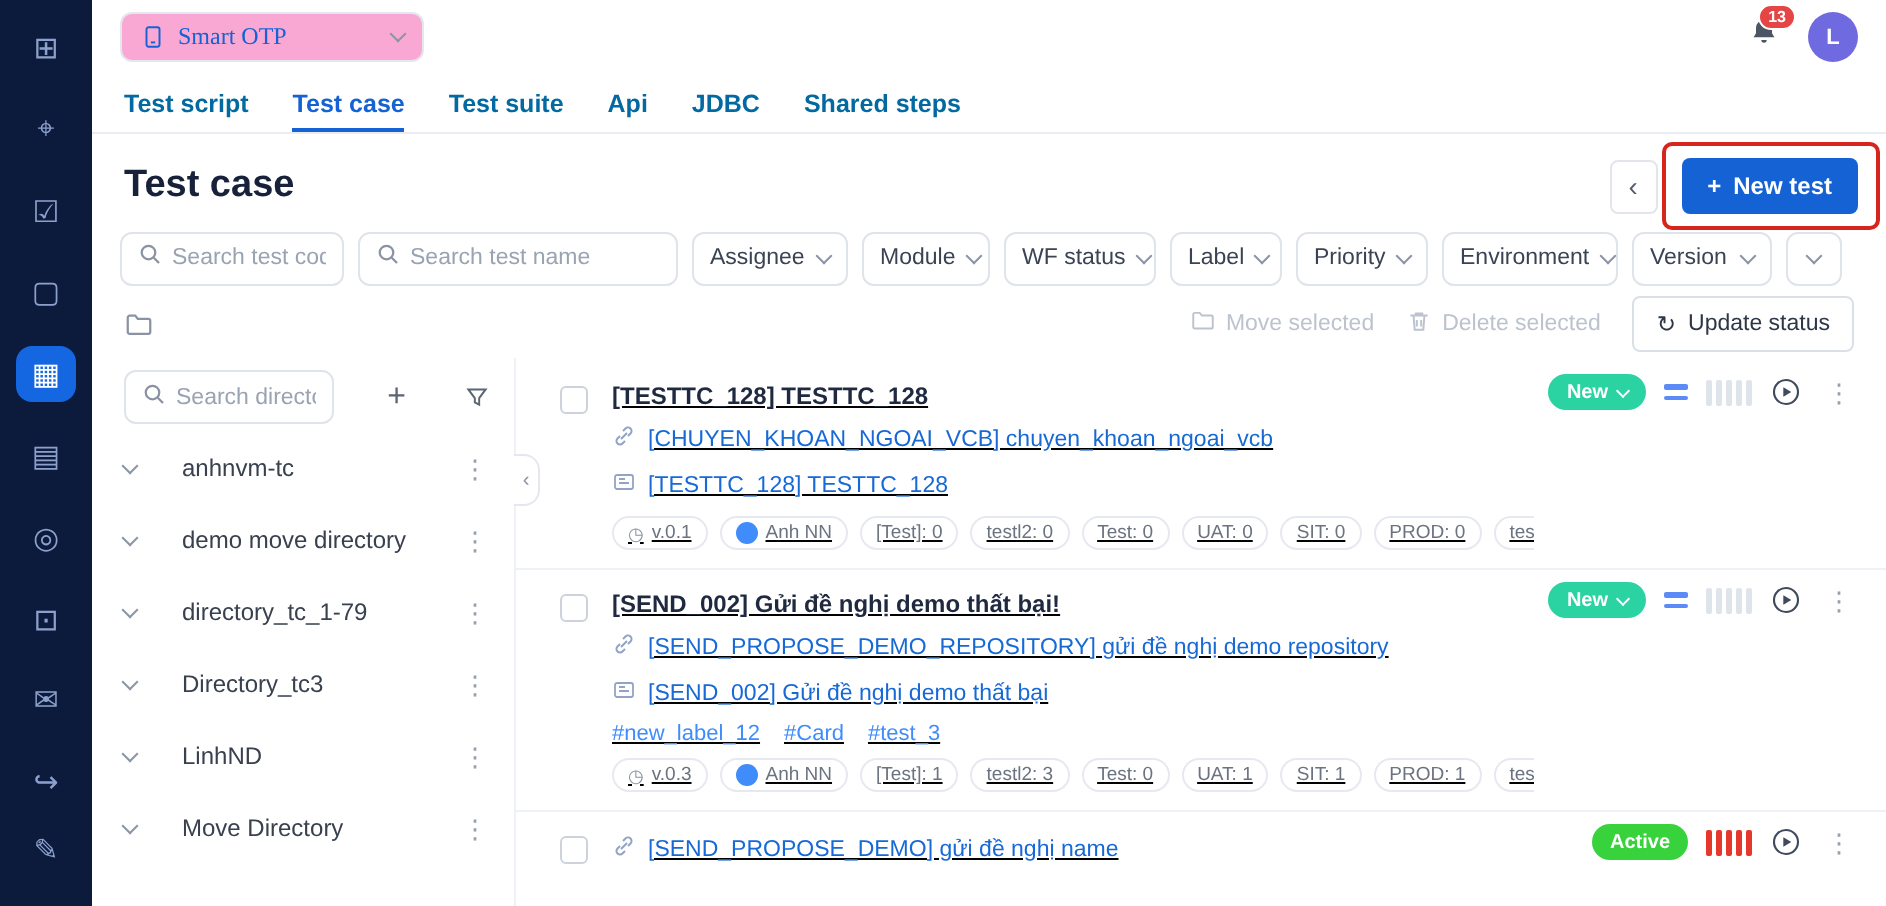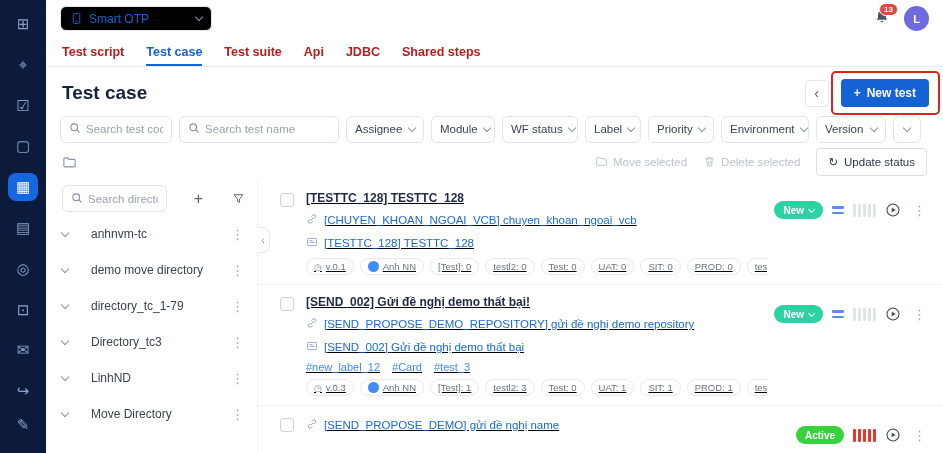--- a/index.html
+++ b/index.html
@@ -12,38 +12,38 @@
                color:#8ba0cc; font-size:15px; margin-bottom:13px; cursor:pointer; }
   .rail .ric.active { background:#1467e0; color:#fff; border-radius:8px; }
   .rail .spacer { flex:1; }
   .rail .ric.bottom { margin-bottom:6px; }
 
   
   .main { flex:1; display:flex; flex-direction:column; min-width:0; }
 
   
   .topbar { height:37px; display:flex; align-items:center; padding:0 14px; gap:14px; flex:none; }
-  .product { height:25px; display:flex; align-items:center; gap:6px; background:#000000; border:1px solid #e3e7ee;
-             border-radius:6px; padding:0 9px; width:152px; cursor:pointer; }
+  .product { height:25px; display:flex; align-items:center; gap:6px; background:#f9a8d4; border:1px solid #e3e7ee;
+             border-radius:6px; padding:0 9px; width:152px; cursor:pointer;font-family:Liberation Serif, serif; }
   .product .plabel { color:#1462d4; font-size:12px; flex:1; }
   .chev { width:6px; height:6px; border-right:1.5px solid #8b95a5; border-bottom:1.5px solid #8b95a5;
           transform:rotate(45deg); margin-top:-3px; flex:none; }
   .topnav { display:flex; align-items:center; gap:18px; }
   .topnav .nitem { font-size:12px; color:#2b3547; cursor:pointer; white-space:nowrap; }
   .topnav .nitem.active { background:#1462d4; color:#fff; border-radius:4px; padding:5px 11px; font-weight:600; }
   .topright { margin-left:auto; display:flex; align-items:center; gap:14px; }
   .bellwrap { position:relative; color:#4b5563; cursor:pointer; }
   .badge { position:absolute; top:-6px; right:-8px; background:#e64545; color:#fff; font-size:8px; font-weight:700;
            border-radius:8px; padding:1px 4px; border:1.5px solid #fff; }
   .avatar { width:25px; height:25px; border-radius:50%; background:#6f6ae0; color:#fff; font-size:11px; font-weight:700;
             display:flex; align-items:center; justify-content:center; cursor:pointer; }
 
   
   .tabbar { height:30px; display:flex; align-items:stretch; gap:22px; padding:0 16px; border-bottom:1px solid #e9ecf1; flex:none; }
-  .tab { font-size:12.5px; font-weight:600; color:#b91c1c; display:flex; align-items:center; cursor:pointer; }
+  .tab { font-size:12.5px; font-weight:600; color:#0369a1; display:flex; align-items:center; cursor:pointer; }
   .tab.active { color:#1462d4; box-shadow:inset 0 -2px 0 #1462d4; }
 
   
   .titlerow { height:46px; display:flex; align-items:center; padding:6px 14px 0 16px; flex:none; }
   .pagetitle { font-size:19px; font-weight:700; color:#17213a; }
   .titleactions { margin-left:auto; display:flex; align-items:center; gap:12px; }
   .backbtn { width:24px; height:27px; border:1px solid #e2e6ec; background:#fff; border-radius:4px; color:#525c6b;
              font-size:14px; display:flex; align-items:center; justify-content:center; cursor:pointer; }
   .newwrap { position:relative; }
   .newtest { background:#1462d4; color:#fff; border:none; border-radius:4px; font-size:12px; font-weight:600;
@@ -96,21 +96,21 @@
   .ttitle { font-size:12px; font-weight:700; color:#1f2940; margin-bottom:6px; white-space:nowrap; }
   .tline { display:flex; align-items:center; gap:6px; margin-bottom:5px; color:#93a3c8; }
   .tline a { font-size:11.5px; color:#1769d6; text-decoration:none; white-space:nowrap; }
   .tlabels { display:flex; gap:12px; margin:3px 0 6px; }
   .tlabels span { font-size:11px; color:#3f8cfa; cursor:pointer; }
   .tbadges { display:flex; gap:6px; margin-top:6px; flex-wrap:nowrap; overflow:hidden; }
   .pillb { border:1px solid #e6e9ef; border-radius:9px; font-size:9.5px; color:#6b7280; padding:2px 7px;
            display:flex; align-items:center; gap:4px; white-space:nowrap; flex:none; }
   .pillb .clock { font-size:9px; color:#8a93a3; font-style:normal; }
   .mini-av { width:11px; height:11px; border-radius:50%; background:#3f8cfa; display:inline-block; }
-  .ticons { position:absolute; right:14px; top:20px; display:flex; align-items:center; gap:9px; }
+  .ticons { position:absolute; right:14px; top:6px; display:flex; align-items:center; gap:9px; }
   .status { height:18px; border-radius:9px; color:#fff; font-size:10px; font-weight:700; display:flex;
             align-items:center; padding:0 9px; gap:5px; cursor:pointer; }
   .st-chev { width:5px; height:5px; border-right:1.4px solid #fff; border-bottom:1.4px solid #fff;
              transform:rotate(45deg); margin-top:-2px; }
   .eq { display:inline-flex; flex-direction:column; gap:3px; }
   .eq i { width:12px; height:2.5px; background:#5b8cf5; border-radius:1px; }
   .bars { display:inline-flex; gap:2px; }
   .bars i { width:3px; height:13px; border-radius:1px; background:currentColor; }
   .playbtn { background:none; border:none; color:#3f4a5a; cursor:pointer; display:flex; padding:0; }
 </style>

